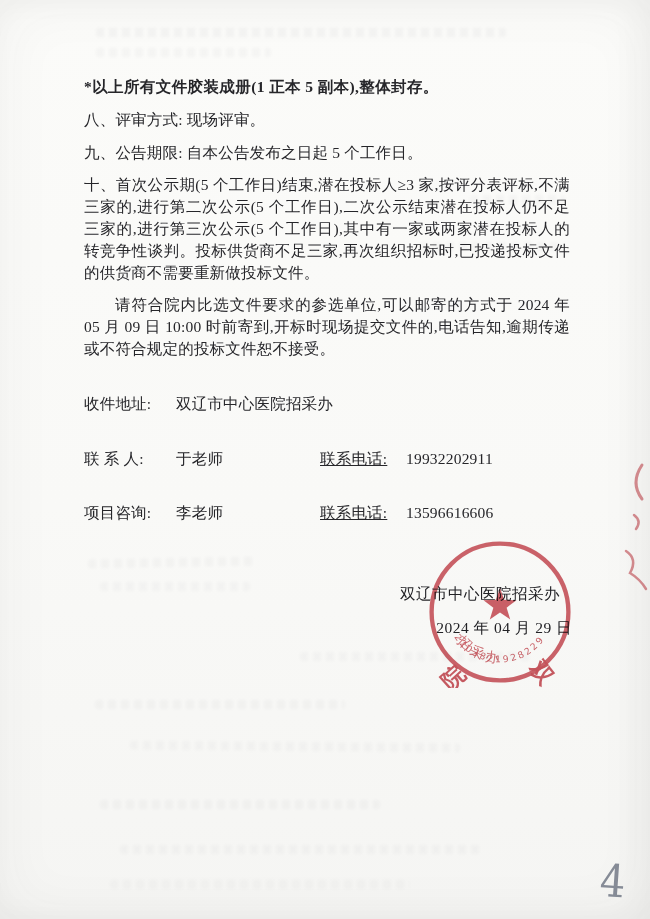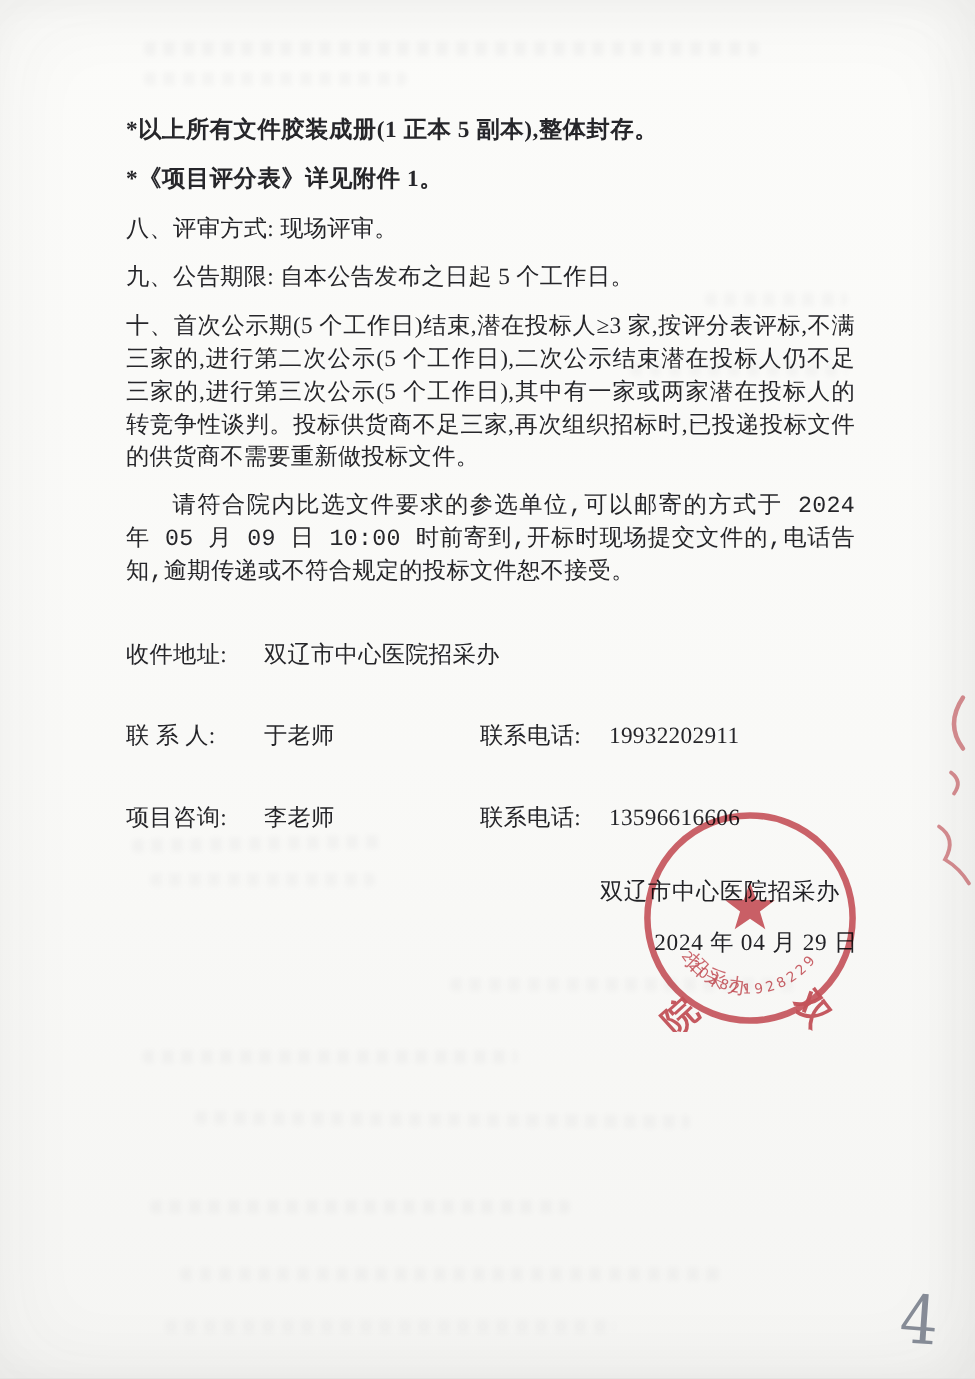--- a/index.html
+++ b/index.html
@@ -14,25 +14,25 @@
     box-shadow:inset 0 0 60px rgba(60,60,55,0.05), inset -12px 0 30px rgba(60,60,55,0.04);
     color:#26262a;
   }
   .content { position:absolute; left:84px; top:76px; width:486px; }
   .content p {
     margin:0 0 11px 0;
     font-size:15.5px; line-height:21.8px;
     text-align:justify; letter-spacing:0.2px;
   }
   p.bold { font-weight:bold; letter-spacing:0.4px; }
-  p.indent { text-indent:2em;font-family:Liberation Mono, monospace; }
+  p.indent { text-indent:2em; }
   .row { display:flex; font-size:15.5px; line-height:21.8px; margin-bottom:11.5px; letter-spacing:0.2px;margin-top:33px; }
   .row .c1 { width:92px; }
   .row .c2 { width:144px; }
-  .row .c3 { width:86px; }
+  .row .c3 { width:86px;text-decoration:underline; }
   .sig-org {
     position:absolute; right:90px; top:584px;
     font-size:15.5px; letter-spacing:0.5px; color:#222226;
   }
   .sig-date {
     position:absolute; right:78px; top:618px;
     font-size:15.5px; letter-spacing:0.5px; color:#222226;
   }
   .stamp {
     position:absolute; left:424px; top:536px; width:152px; height:152px;
@@ -67,21 +67,20 @@
   <div class="smudge" style="left:100px;top:582px;width:150px;opacity:0.07;"></div>
   <div class="smudge" style="left:300px;top:652px;width:230px;opacity:0.07;"></div>
   <div class="smudge" style="left:95px;top:700px;width:250px;opacity:0.08;"></div>
   <div class="smudge" style="left:130px;top:742px;width:330px;opacity:0.07;transform:rotate(0.5deg);"></div>
   <div class="smudge" style="left:100px;top:800px;width:280px;opacity:0.08;"></div>
   <div class="smudge" style="left:120px;top:845px;width:360px;opacity:0.07;"></div>
   <div class="smudge" style="left:110px;top:880px;width:300px;opacity:0.06;"></div>
 
   <div class="content">
     <p class="bold">*以上所有文件胶装成册(1 正本 5 副本),整体封存。</p>
-    <p class="bold">*《项目评分表》详见附件 1。</p>
     <p>八、评审方式: 现场评审。</p>
     <p>九、公告期限: 自本公告发布之日起 5 个工作日。</p>
     <p>十、首次公示期(5 个工作日)结束,潜在投标人≥3 家,按评分表评标,不满三家的,进行第二次公示(5 个工作日),二次公示结束潜在投标人仍不足三家的,进行第三次公示(5 个工作日),其中有一家或两家潜在投标人的转竞争性谈判。投标供货商不足三家,再次组织招标时,已投递投标文件的供货商不需要重新做投标文件。</p>
     <p class="indent">请符合院内比选文件要求的参选单位,可以邮寄的方式于 2024 年 05 月 09 日 10:00 时前寄到,开标时现场提交文件的,电话告知,逾期传递或不符合规定的投标文件恕不接受。</p>
 
     <div class="row">
       <span class="c1">收件地址:</span>
       <span>双辽市中心医院招采办</span>
     </div>
     <div class="row">

